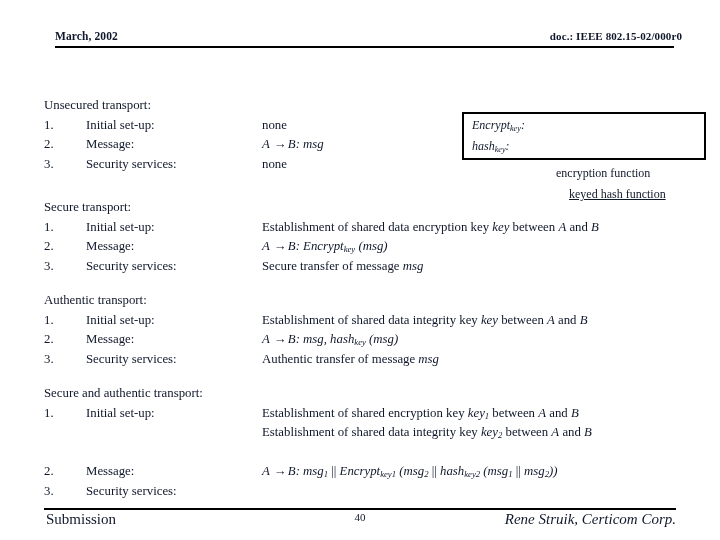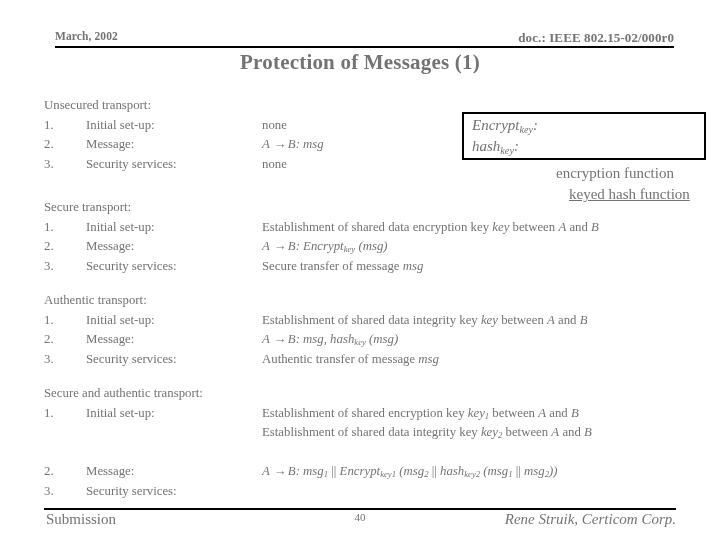--- a/index.html
+++ b/index.html
@@ -7,38 +7,38 @@
     padding: 0;
     background: #ffffff;
   }
   #slide {
     position: relative;
     width: 720px;
     height: 540px;
     background: #ffffff;
     overflow: hidden;
     font-family: "Liberation Serif", "DejaVu Serif", serif;
-    color: #737373;
+    color: #0f172a;
   }
 
   
   .hdr-date {
     position: absolute;
     left: 55px;
     top: 30px;
     font-size: 11.5px;
     font-weight: bold;
     letter-spacing: 0.1px;
     white-space: nowrap;
   }
   .hdr-doc {
     position: absolute;
-    right: 46px;
+    right: 38px;
     top: 30px;
-    font-size: 13px;
+    font-size: 11px;
     font-weight: bold;
     letter-spacing: 0.1px;
     white-space: nowrap;
   }
   .hdr-rule {
     position: absolute;
     left: 55px;
     top: 46px;
     width: 619px;
     height: 2px;
@@ -114,21 +114,21 @@
     width: 244px;
     height: 48px;
     border: 2px solid #000000;
     background: #ffffff;
     box-sizing: border-box;
   }
   .legend-row {
     position: relative;
     height: 21px;
     line-height: 21px;
-    font-size: 15px;
+    font-size: 12px;
     white-space: nowrap;
   }
   .legend-row:first-child { margin-top: 1px; }
   .legend-term {
     position: absolute;
     left: 8px;
     top: 0;
     font-style: italic;
   }
   .legend-desc {
@@ -173,21 +173,20 @@
   }
 </style>
 </head>
 <body>
 
 <div id="slide">
 
   <div class="hdr-date">March, 2002</div>
   <div class="hdr-doc">doc.: IEEE 802.15-02/000r0</div>
   <div class="hdr-rule"></div>
-  <div class="slide-title">Protection of Messages (1)</div>
 
   <div class="legend">
     <div class="legend-row">
       <span class="legend-term">Encrypt<sub>key</sub>:</span>
       <span class="legend-desc">encryption function</span>
     </div>
     <div class="legend-row">
       <span class="legend-term">hash<sub>key</sub>:</span>
       <span class="legend-desc indent2">keyed hash function</span>
     </div>

